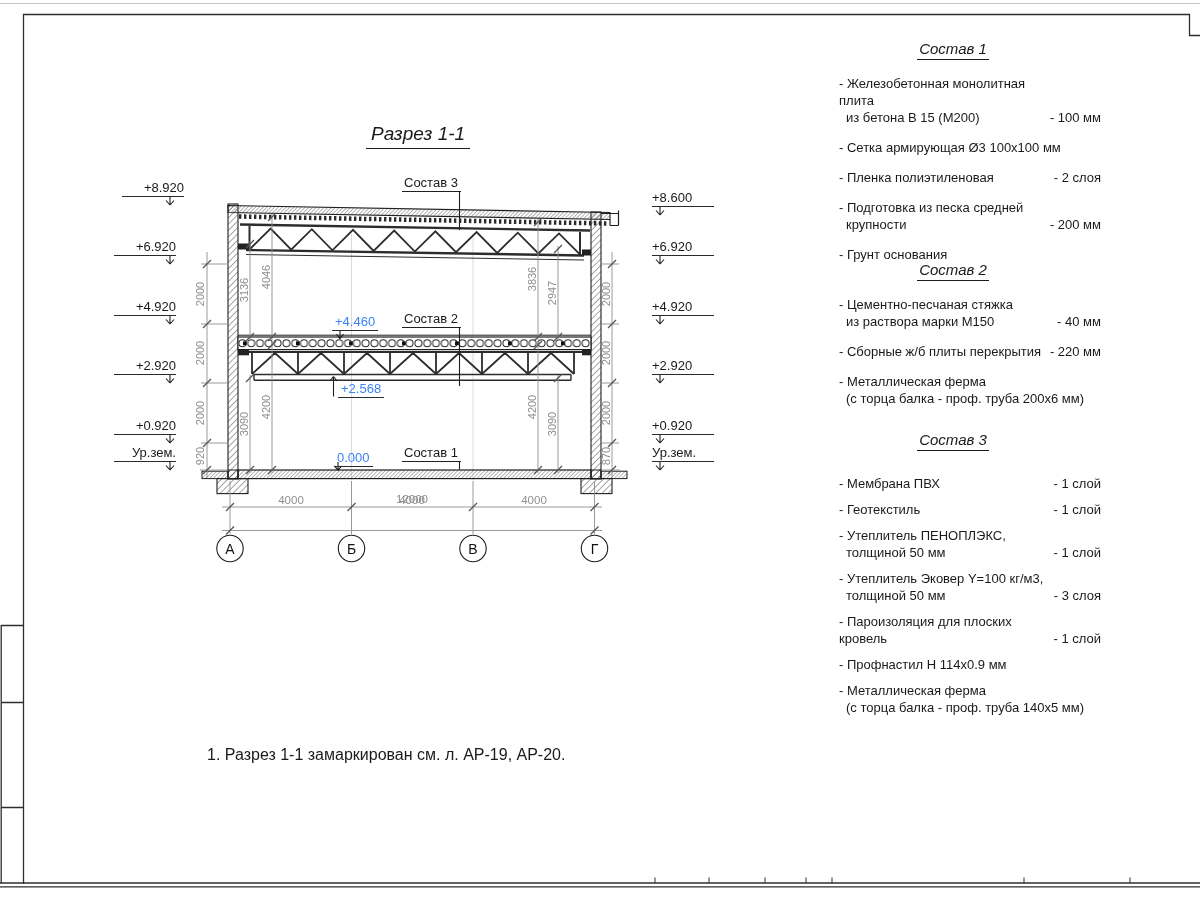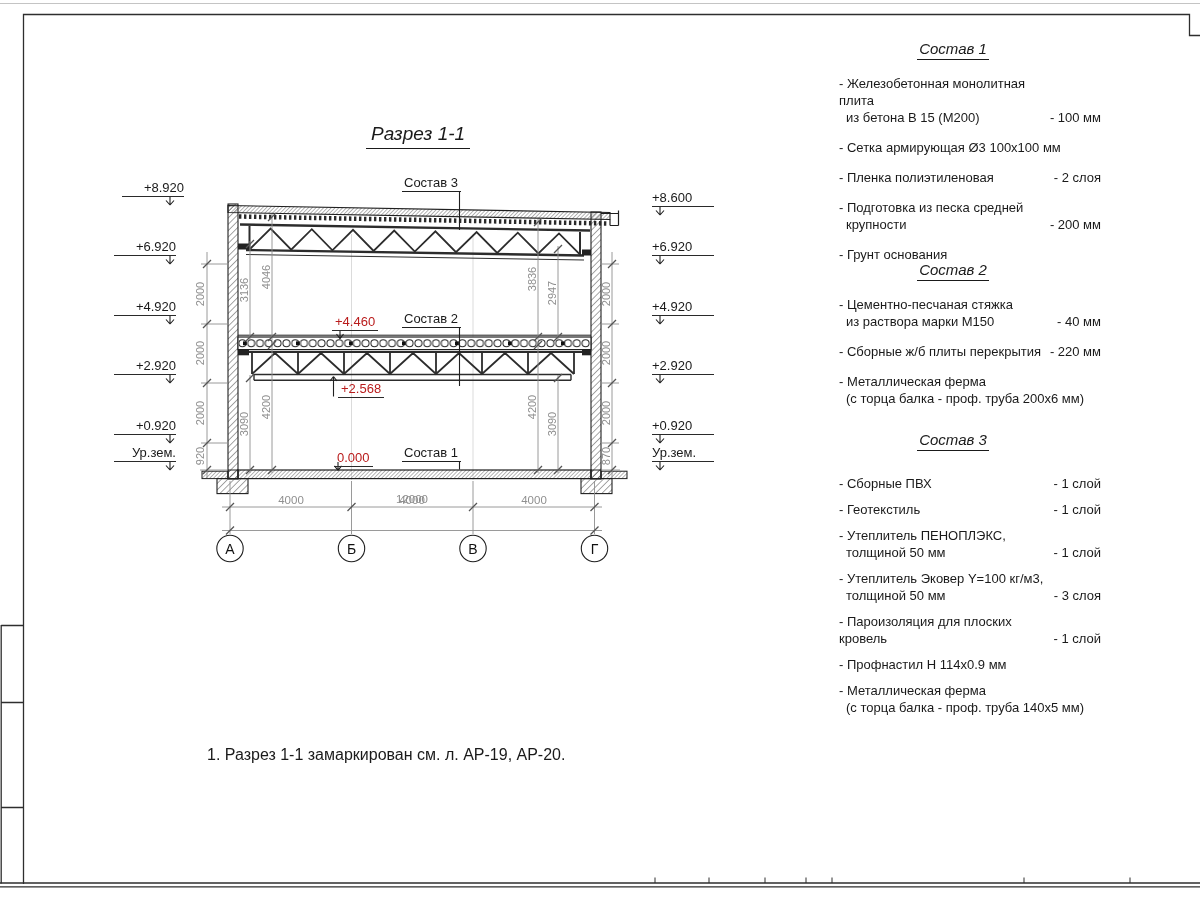--- a/index.html
+++ b/index.html
@@ -6,21 +6,21 @@
     font-family:"Liberation Sans", sans-serif;-webkit-font-smoothing:antialiased;}
   #stage{position:relative;width:1200px;height:900px;background:#fff;}
   #stage svg{position:absolute;left:0;top:0;}
   .title{position:absolute;left:366px;top:123px;font-size:19px;font-style:italic;color:#1a1a1a;
     border-bottom:1.5px solid #1a1a1a;padding:0 5px 3px;white-space:nowrap;}
   .note{position:absolute;left:207px;top:746px;font-size:16px;color:#1a1a1a;white-space:nowrap;}
   .mark{position:absolute;font-size:13px;color:#1a1a1a;border-bottom:1px solid #2a2a2a;
     width:62px;padding-bottom:1px;white-space:nowrap;}
   .mark.l{text-align:right;}
   .mark.r{text-align:left;}
-  .lvl{position:absolute;font-size:13px;color:#b91c1c;border-bottom:1px solid #2a2a2a;
+  .lvl{position:absolute;font-size:13px;color:#3b82f6;border-bottom:1px solid #2a2a2a;
     padding:0 3px 1px;white-space:nowrap;}
   .callout{position:absolute;font-size:13px;color:#1a1a1a;white-space:nowrap;}
   .dimv{position:absolute;font-size:11px;color:#8f8f8f;white-space:nowrap;
     transform:translate(-50%,-50%) rotate(-90deg);}
   .dimh{position:absolute;font-size:11.5px;color:#8f8f8f;white-space:nowrap;
     transform:translate(-50%,-50%);}
   .axisl{position:absolute;font-size:14px;color:#111;transform:translate(-50%,-50%);}
   .spec-block{position:absolute;left:805px;width:296px;color:#1a1a1a;}
   .spec-heading-wrap{text-align:center;margin-bottom:15px;}
   .spec-heading{display:inline-block;font-size:15px;font-style:italic;
@@ -274,21 +274,21 @@
           <div class="spec-line">- Металлическая ферма</div>
           <div class="spec-line cont">(с торца балка - проф. труба 200х6 мм)</div>
         </div>
   </div>
 </div>
 
 <div class="spec-block b3" style="top:431px">
   <div class="spec-heading-wrap"><span class="spec-heading">Состав 3</span></div>
   <div class="spec-item">
     <div class="spec-lines">
-          <div class="spec-line">- Сборные ПВХ</div>
+          <div class="spec-line">- Мембрана ПВХ</div>
         </div>
     <div class="spec-value">- 1 слой</div>
   </div>
   <div class="spec-item">
     <div class="spec-lines">
           <div class="spec-line">- Геотекстиль</div>
         </div>
     <div class="spec-value">- 1 слой</div>
   </div>
   <div class="spec-item">

